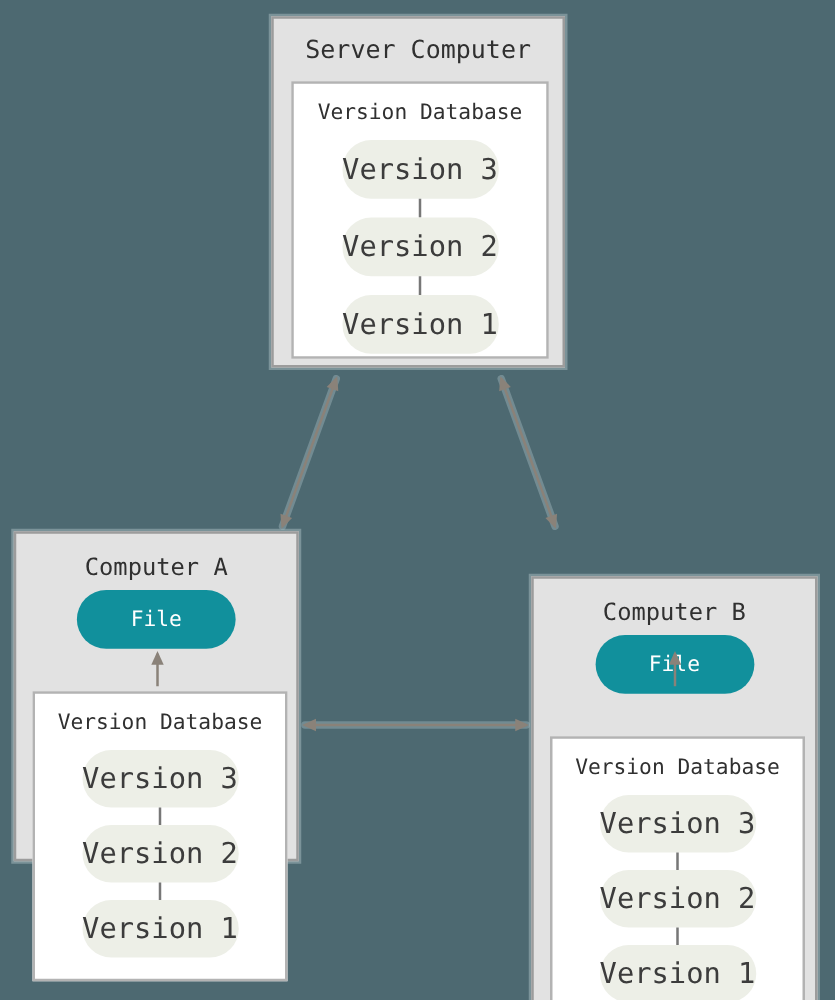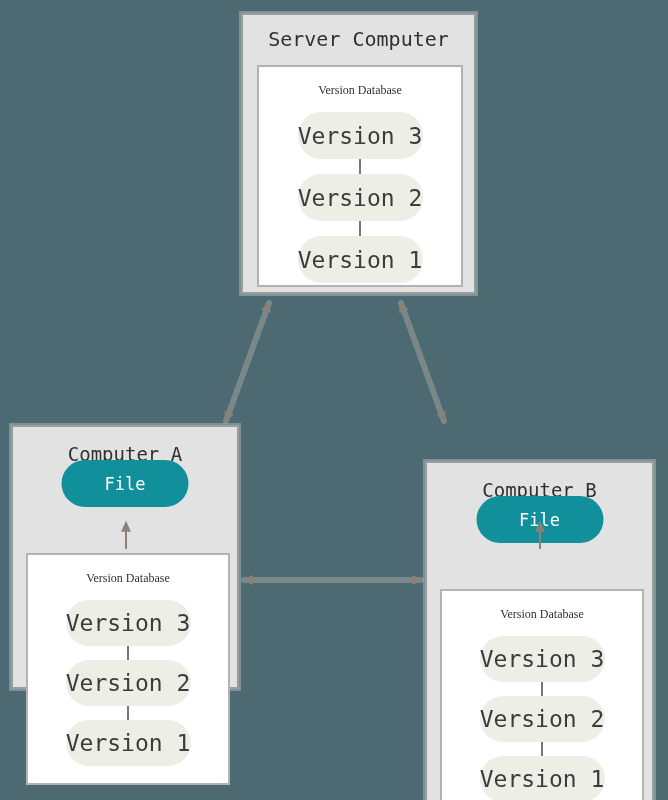--- a/index.html
+++ b/index.html
@@ -20,60 +20,59 @@
     z-index: 3;
   }
   .box {
     position: absolute;
     background: var(--box-fill, #e2e2e2);
     border: 2px solid var(--box-border, #9c9c9c);
     box-sizing: border-box;
     box-shadow: 0 0 0 2px rgba(208,226,229,0.35);
     z-index: 2;
   }
-  .box.server { left: 217px; top: 13px;  width: 235px; height: 281px; margin-left: 24px; }
+  .box.server { left: 217px; top: 13px;  width: 235px; height: 281px; }
   .box.comp-a { left: 11px;  top: 425px; width: 228px; height: 264px; }
   .box.comp-b { left: 425px; top: 425px; width: 229px; height: 366px; margin-top: 36px; }
   .box-title {
     position: absolute; left: 0; right: 0;
     text-align: center;
     font-size: 20px; line-height: 24px;
     color: var(--title-text, #303030);
     white-space: nowrap;
   }
   .server .box-title { top: 12px; }
   .comp-a .box-title, .comp-b .box-title { top: 15px; font-size: 19px; }
   .file-pill {
     position: absolute;
     left: 50%; transform: translateX(-50%);
-    top: 33px;
+    top: 45px;
     width: 127px; height: 47px;
     border-radius: 24px;
     background: var(--file-fill, #11909c);
     color: var(--file-text, #ffffff);
     font-size: 17px;
     display: flex; align-items: center; justify-content: center;
     box-sizing: border-box;
   }
   .inner {
     position: absolute;
     background: var(--inner-fill, #ffffff);
     border: 2px solid var(--inner-border, #b3b3b3);
     box-sizing: border-box;
     display: flex; flex-direction: column; align-items: center;
     padding-top: 12px;
   }
   .server .inner { left: 14px; top: 50px;  width: 206px; height: 222px; }
   .comp-a .inner, .comp-b .inner { left: 13px; top: 126px; width: 204px; height: 232px; }
   .db-title {
-    font-size: 12px; line-height: 22px;
+    font-size: 17px; line-height: 22px;
     color: var(--title-text, #303030);
     margin-bottom: 11px;
     white-space: nowrap;
-    font-family: Liberation Serif, serif;
   }
   .pill {
     width: 125px; height: 46px;
     border-radius: 23px;
     background: var(--pill-fill, #edefe7);
     color: var(--pill-text, #3c3c3c);
     font-size: 23px;
     display: flex; align-items: center; justify-content: center;
     flex: 0 0 auto;
   }

